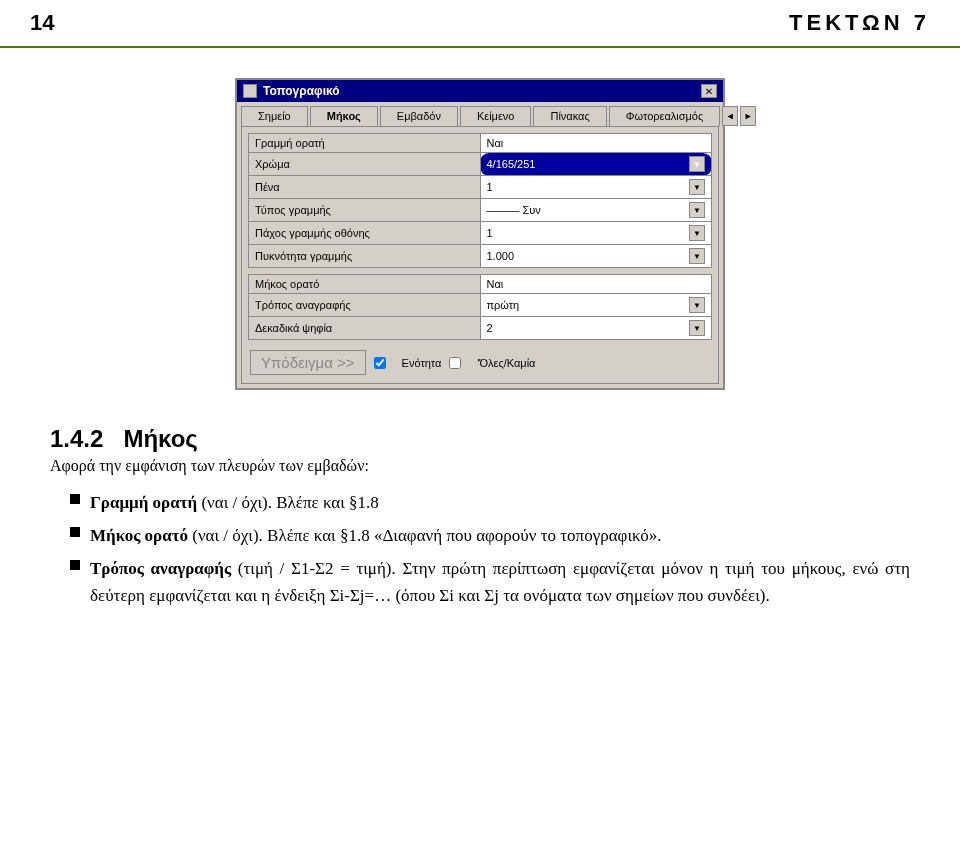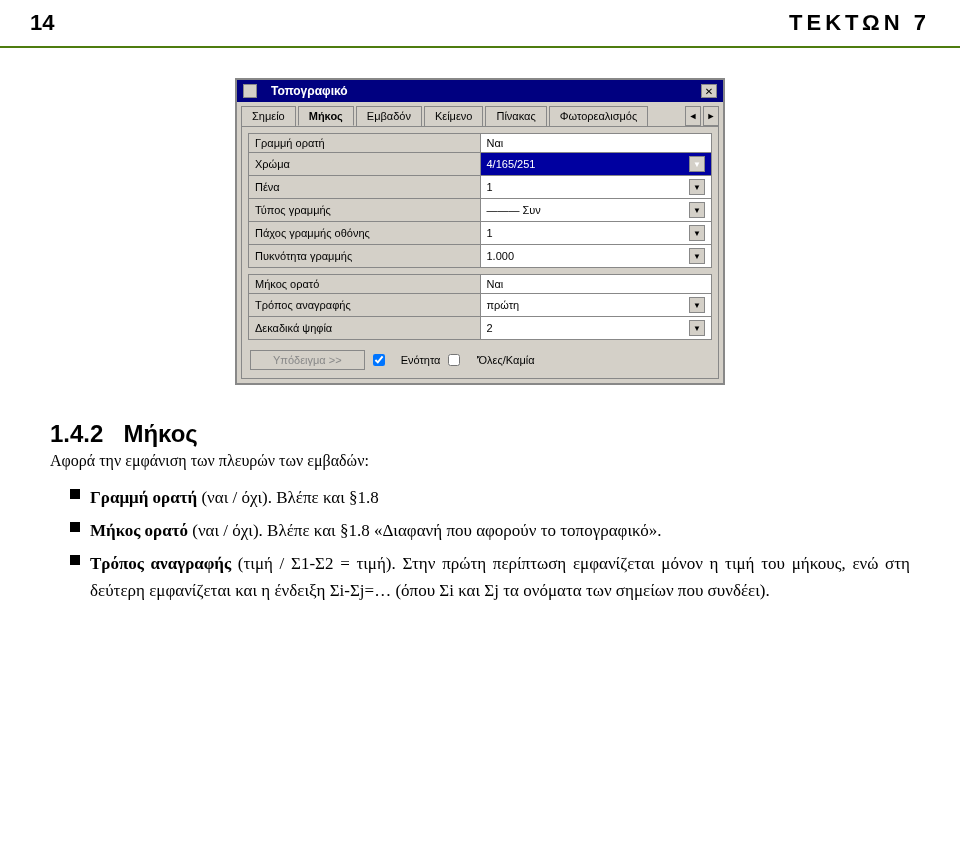--- a/index.html
+++ b/index.html
@@ -61,21 +61,21 @@
       align-items: center;
       justify-content: space-between;
       padding: 3px 6px;
       height: 22px;
     }
     .dialog-titlebar-text {
       font-size: 12px;
       font-weight: bold;
       display: flex;
       align-items: center;
-      gap: 14px;
+      gap: 6px;
     }
     .dialog-titlebar-icon {
       width: 14px;
       height: 14px;
       background: #d4d0c8;
       border: 1px solid #888;
       display: inline-block;
     }
     .dialog-close-btn {
       background: #d4d0c8;
@@ -91,21 +91,21 @@
     }
 
     
     .dialog-tabs {
       display: flex;
       background: #d4d0c8;
       padding: 4px 4px 0 4px;
       gap: 2px;
     }
     .tab {
-      padding: 3px 10px;
+      padding: 3px 16px;
       border: 1px solid #888;
       border-bottom: none;
       background: #d4d0c8;
       font-size: 11px;
       cursor: pointer;
       font-family: Arial, sans-serif;
     }
     .tab.active {
       background: #d4d0c8;
       border-bottom: 1px solid #d4d0c8;
@@ -159,20 +159,21 @@
       color: #000;
     }
     .prop-value {
       width: 50%;
       background: #ffffff;
       color: #000;
     }
     .prop-value.highlighted {
       background: #0000a0;
       color: #ffffff;
+      border-radius: 9px;
     }
     .prop-value-with-btn {
       display: flex;
       align-items: center;
       justify-content: space-between;
     }
     .dropdown-btn {
       width: 16px;
       height: 16px;
       border: 1px solid #888;
@@ -186,24 +187,24 @@
     }
 
     
     .dialog-footer {
       display: flex;
       align-items: center;
       gap: 8px;
       padding: 4px 2px 2px 2px;
     }
     .footer-btn {
-      padding: 3px 22px;
-      border: 1px solid #888;
-      background: #d4d0c8;
-      font-size: 11px;
+      padding: 3px 10px;
+      border: 1px solid #888;
+      background: #d4d0c8;
+      font-size: 15px;
       font-family: Arial, sans-serif;
       cursor: pointer;
       color: #888;
     }
     .footer-btn.disabled {
       color: #888;
     }
     .footer-checkbox {
       display: flex;
       align-items: center;

